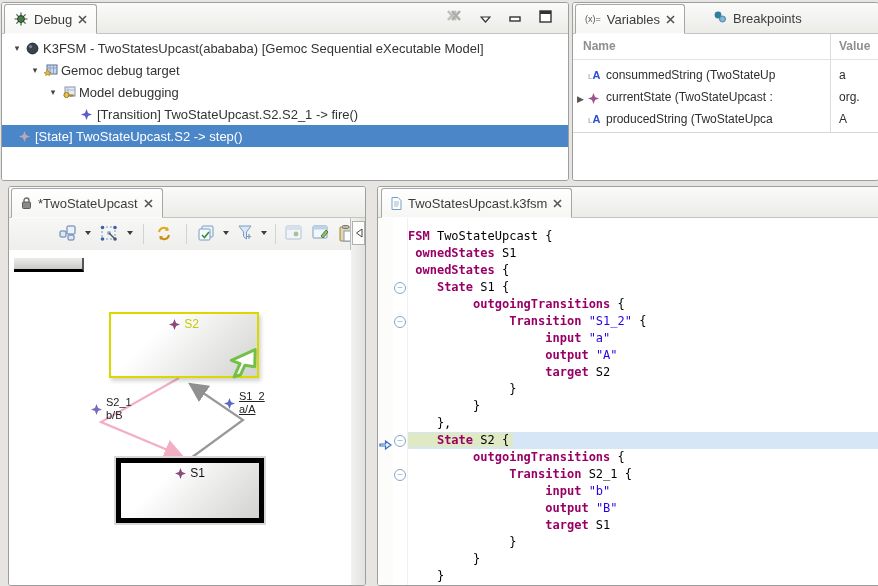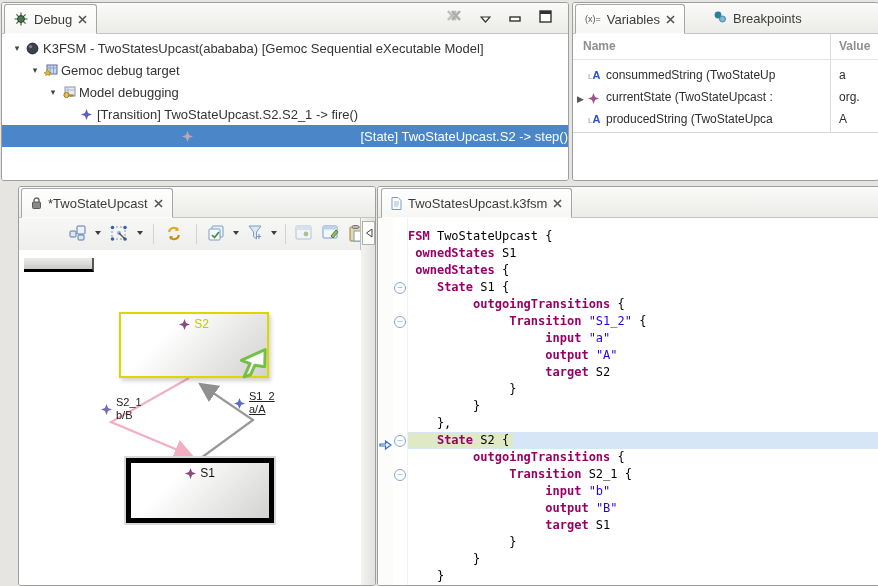--- a/index.html
+++ b/index.html
@@ -162,21 +162,21 @@
       </div>
       <div class="tree-row" style="padding-left: 62px;">
         <span class="expander"></span>
         <span class="ti">
           <svg width="11" height="11" viewBox="0 0 10 10">
             <path d="M5 0 L6.4 3.6 L10 5 L6.4 6.4 L5 10 L3.6 6.4 L0 5 L3.6 3.6 Z" fill="#5f5fc9"></path>
           </svg>
         </span>
         <span class="tlabel">[Transition] TwoStateUpcast.S2.S2_1 -&gt; fire()</span>
       </div>
-      <div class="tree-row selected" style=" justify-content: space-between;">
+      <div class="tree-row selected" style="">
         <span class="expander"></span>
         <span class="ti">
           <svg width="11" height="11" viewBox="0 0 10 10">
             <path d="M5 0 L6.4 3.6 L10 5 L6.4 6.4 L5 10 L3.6 6.4 L0 5 L3.6 3.6 Z" fill="#b9a7b6"></path>
           </svg>
         </span>
         <span class="tlabel">[State] TwoStateUpcast.S2 -&gt; step()</span>
       </div>
       <div class="tree-row" style="padding-left: 38px; margin-top: 44px;">
         <span class="expander"></span>
@@ -242,21 +242,21 @@
             <span class="vstr"><i>L</i><b>A</b></span>
           </span>
           <span class="vname">producedString (TwoStateUpca</span>
           <span class="vval">A</span>
         </div>
       </div>
     <div id="var-endline"></div>
   </div>
 </div>
 
-<div class="panel" id="diagram-panel" style="left:18px;top:186px;width:356px;height:398px;">
+<div class="panel" id="diagram-panel" style="left:8px;top:186px;width:356px;height:398px;">
   <div class="tabbar">
     <div class="tab selected" style="left:2px;">
       <svg width="11" height="13" viewBox="0 0 11 13">
         <path d="M3 5 V3.5 A2.5 2.5 0 0 1 8 3.5 V5" fill="none" stroke="#6a6a68" stroke-width="1.4"></path>
         <rect x="1.5" y="5" width="8" height="6.5" rx="1" fill="#8a8a88" stroke="#5a5a58"></rect>
       </svg>
       <span>*TwoStateUpcast</span>
       <span class="close">
         <svg width="9" height="9" viewBox="0 0 9 9">
             <path d="M1 1 L8 8 M8 1 L1 8" stroke="#555" stroke-width="1.6"></path>

